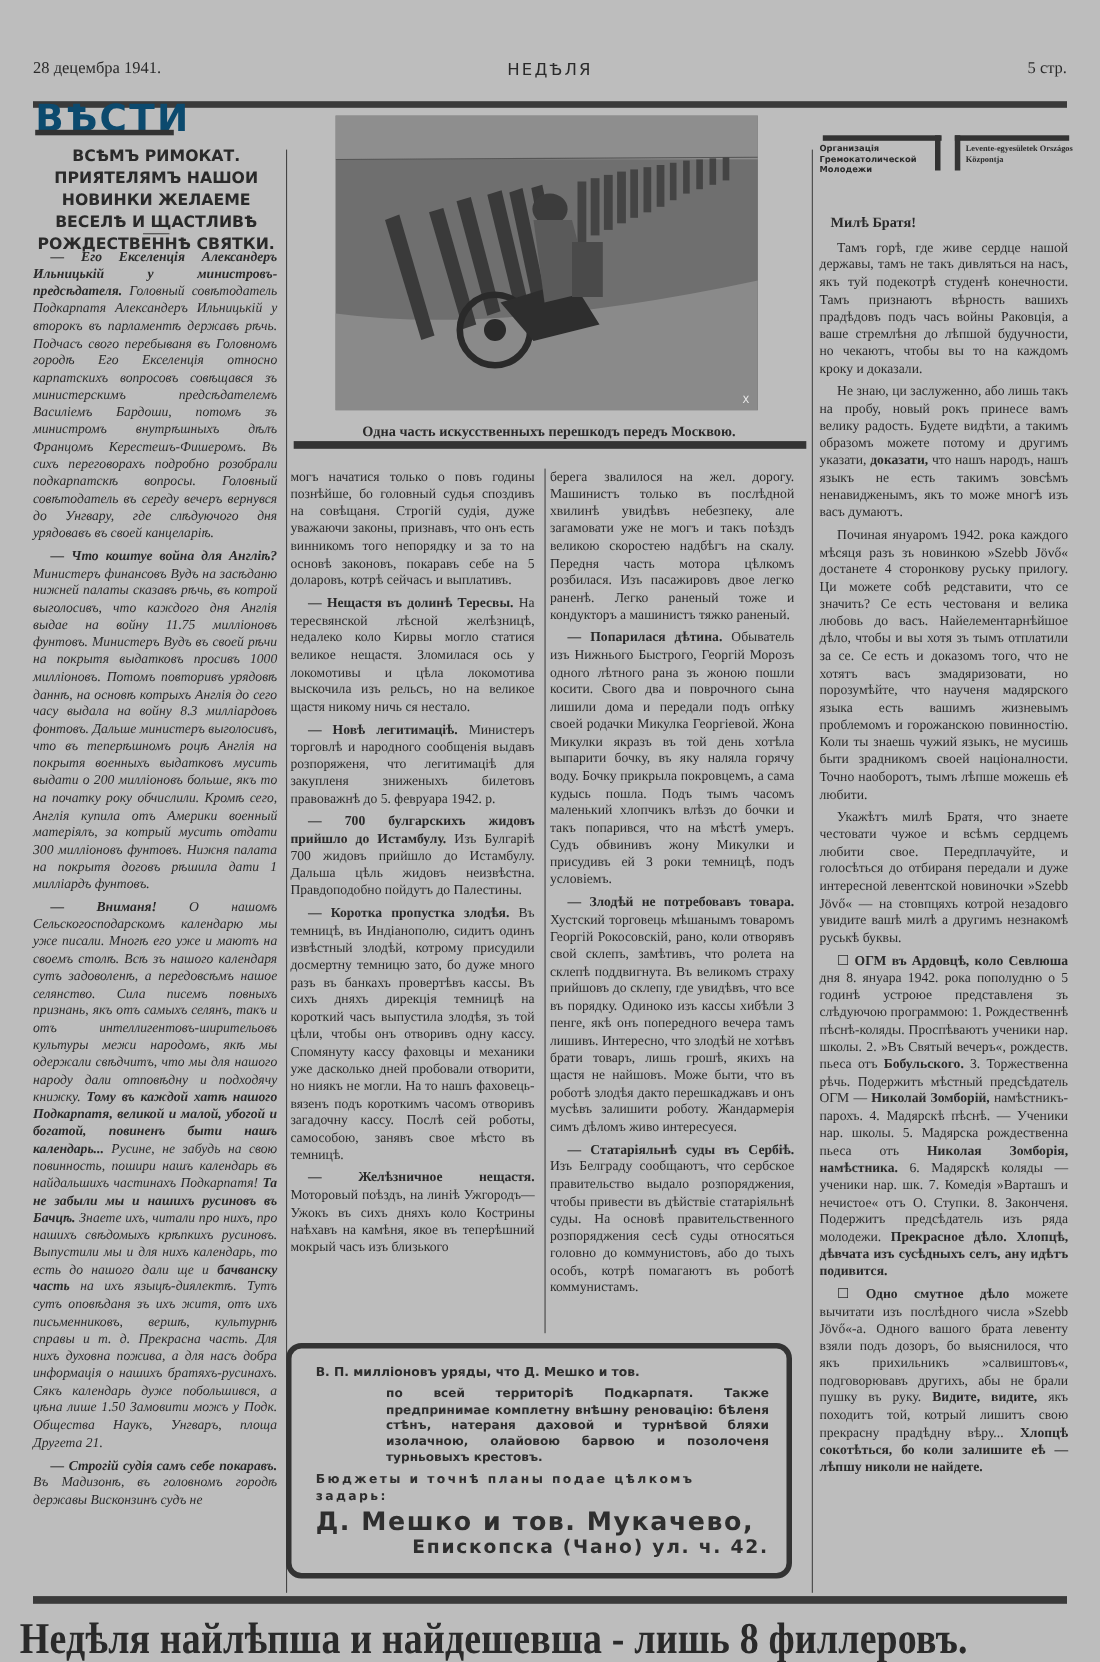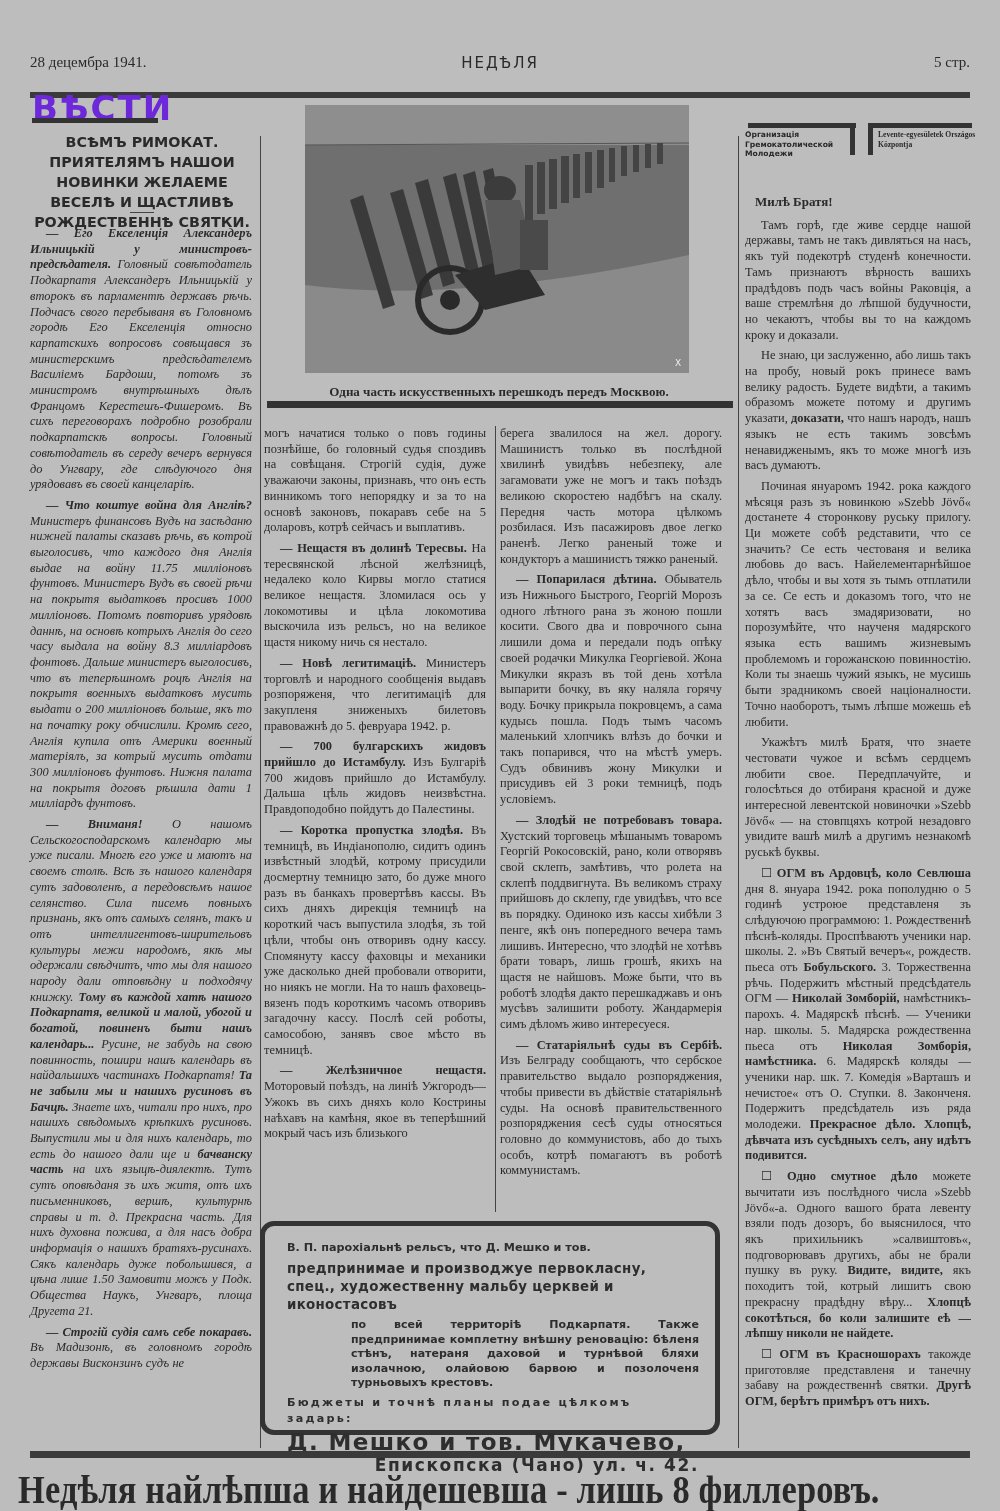--- a/index.html
+++ b/index.html
@@ -22,21 +22,21 @@
   .col { position: absolute; font-size: 12.4px; line-height: 15.7px; text-align: justify; }
   .col p { margin: 0 0 5px 0; text-indent: 16px; }
   .col b { font-weight: bold; }
   .c1 { left: 30px; top: 178px; width: 222px; font-style: italic; }
   .c2 { left: 264px; top: 378px; width: 222px; }
   .c3 { left: 500px; top: 378px; width: 222px; }
   .c4 { left: 745px; top: 146px; width: 226px; }
 
   .vsep { position: absolute; width: 1px; background: #444; }
 
-  .vesti { position: absolute; left: 32px; top: 40px; font-family: "DejaVu Sans", sans-serif; font-weight: bold; font-size: 34px; letter-spacing: 2px; color: #6d28d9; }
+  .vesti { position: absolute; left: 32px; top: 40px; font-family: "DejaVu Sans", sans-serif; font-weight: bold; font-size: 34px; letter-spacing: 2px; color: #0c4a6e; }
   .vesti-bar { position: absolute; left: 32px; top: 70px; width: 126px; height: 5px; background: #333; }
   .greet { position: absolute; left: 32px; top: 84px; width: 220px; font-family: "DejaVu Sans", sans-serif; font-size: 14.3px; line-height: 20px; text-align: center; text-transform: uppercase; font-weight: bold; }
   .greet-rule { position: absolute; left: 130px; top: 164px; width: 24px; height: 1px; background: #444; }
 
   .photo { position: absolute; left: 305px; top: 57px; width: 384px; height: 268px; background: #7d7d7d; overflow: hidden; }
   .photo svg { display: block; }
   .caption { position: absolute; left: 264px; top: 336px; width: 470px; text-align: center; font-weight: bold; font-size: 13px; }
   .cap-bar { position: absolute; left: 267px; top: 353px; width: 466px; height: 7px; background: #333; }
 
   .ogm { position: absolute; left: 745px; top: 40px; font-family: "DejaVu Sans", sans-serif; font-weight: bold; font-size: 34px; letter-spacing: 1px; }
@@ -136,41 +136,39 @@
   </div>
 
   <div class="col c3">
     <p style="text-indent:0">берега звалилося на жел. дорогу. Машинистъ только въ послѣдной хвилинѣ увидѣвъ небезпеку, але загамовати уже не могъ и такъ поѣздъ великою скоростею надбѣгъ на скалу. Передня часть мотора цѣлкомъ розбилася. Изъ пасажировъ двое легко раненѣ. Легко раненый тоже и кондукторъ а машинистъ тяжко раненый.</p>
     <p><b>— Попарилася дѣтина.</b><span> Обыватель изъ Нижнього Быстрого, Георгій Морозъ одного лѣтного рана зъ жоною пошли косити. Свого два и поврочного сына лишили дома и передали подъ опѣку своей родачки Микулка Георгіевой. Жона Микулки якразъ въ той день хотѣла выпарити бочку, въ яку наляла горячу воду. Бочку прикрыла покровцемъ, а сама кудысь пошла. Подъ тымъ часомъ маленький хлопчикъ влѣзъ до бочки и такъ попарився, что на мѣстѣ умеръ. Судъ обвинивъ жону Микулки и присудивъ ей 3 роки темницѣ, подъ условіемъ.</span></p>
     <p><b>— Злодѣй не потребовавъ товара.</b><span> Хустский торговець мѣшанымъ товаромъ Георгій Рокосовскій, рано, коли отворявъ свой склепъ, замѣтивъ, что ролета на склепѣ поддвигнута. Въ великомъ страху прийшовъ до склепу, где увидѣвъ, что все въ порядку. Одиноко изъ кассы хибѣли 3 пенге, якѣ онъ попередного вечера тамъ лишивъ. Интересно, что злодѣй не хотѣвъ брати товаръ, лишь грошѣ, якихъ на щастя не найшовъ. Може быти, что въ роботѣ злодѣя дакто перешкаджавъ и онъ мусѣвъ залишити роботу. Жандармерія симъ дѣломъ живо интересуеся.</span></p>
     <p><b>— Статаріяльнѣ суды въ Сербіѣ.</b><span> Изъ Белграду сообщаютъ, что сербское правительство выдало розпоряджения, чтобы привести въ дѣйствіе статаріяльнѣ суды. На основѣ правительственного розпоряджения сесѣ суды относяться головно до коммунистовъ, або до тыхъ особъ, котрѣ помагаютъ въ роботѣ коммунистамъ.</span></p>
   </div>
 
   <div class="ad">
-    <div class="l1">В. П. парохіальнѣ рельсъ, что Д. Мешко и тов.</div>
-    <div class="l2">предпринимае и производжуе первокласну, спец., художественну мальбу церквей и иконостасовъ</div>
+    <div class="l1">В. П. милліоновъ уряды, что Д. Мешко и тов.</div>
     <div class="l3">по всей территоріѣ Подкарпатя. Также предпринимае комплетну внѣшну реновацію: бѣленя стѣнъ, натераня даховой и турнѣвой бляхи изолачною, олайовою барвою и позолоченя турньовыхъ крестовъ.</div>
     <div class="l4">Бюджеты и точнѣ планы подае цѣлкомъ задарь:</div>
     <div class="l5">Д. Мешко и тов. Мукачево,</div>
     <div class="l6">Епископска (Чано) ул. ч. 42.</div>
   </div>
 
   <div class="ogm-bar1"></div>
   <div class="ogm-bar2"></div>
   <div class="ogm-stem1"></div>
   <div class="ogm-stem2"></div>
   <div class="ogm-sub1">Организація Гремокатолической Молодежи</div>
   <div class="ogm-sub2">Levente-egyesületek Országos Központja</div>
 
   <div class="col c4">
     <div class="salut">Милѣ Братя!</div>
     <p><span>Тамъ горѣ, где живе сердце нашой державы, тамъ не такъ дивляться на насъ, якъ туй подекотрѣ студенѣ конечности. Тамъ признаютъ вѣрность вашихъ прадѣдовъ подъ часъ войны Раковція, а ваше стремлѣня до лѣпшой будучности, но чекаютъ, чтобы вы то на каждомъ кроку и доказали.</span></p>
     <p><span>Не знаю, ци заслуженно, або лишь такъ на пробу, новый рокъ принесе вамъ велику радость. Будете видѣти, а такимъ образомъ можете потому и другимъ указати, </span><b>доказати,</b><span> что нашъ народъ, нашъ языкъ не есть такимъ зовсѣмъ ненавидженымъ, якъ то може многѣ изъ васъ думаютъ.</span></p>
     <p><span>Починая януаромъ 1942. рока каждого мѣсяця разъ зъ новинкою »Szebb Jövő« достанете 4 сторонкову руську прилогу. Ци можете собѣ редставити, что се значить? Се есть честованя и велика любовь до васъ. Найелементарнѣйшое дѣло, чтобы и вы хотя зъ тымъ отплатили за се. Се есть и доказомъ того, что не хотятъ васъ змадяризовати, но порозумѣйте, что наученя мадярского языка есть вашимъ жизневымъ проблемомъ и горожанскою повинностію. Коли ты знаешь чужий языкъ, не мусишь быти зрадникомъ своей націоналности. Точно наоборотъ, тымъ лѣпше можешь еѣ любити.</span></p>
-    <p><span>Укажѣтъ милѣ Братя, что знаете честовати чужое и всѣмъ сердцемъ любити свое. Передплачуйте, и голосѣться до отбираня красной и дуже интересной левентской новиночки »Szebb Jövő« — на стовпцяхъ котрой незадовго увидите вашѣ милѣ а другимъ незнакомѣ руськѣ буквы.</span></p>
+    <p><span>Укажѣтъ милѣ Братя, что знаете честовати чужое и всѣмъ сердцемъ любити свое. Передплачуйте, и голосѣться до отбираня передали и дуже интересной левентской новиночки »Szebb Jövő« — на стовпцяхъ котрой незадовго увидите вашѣ милѣ а другимъ незнакомѣ руськѣ буквы.</span></p>
     <p><span>☐ </span><b>ОГМ въ Ардовцѣ, коло Севлюша</b><span> дня 8. януара 1942. рока пополудню о 5 годинѣ устроюе представленя зъ слѣдуючою программою: 1. Рождественнѣ пѣснѣ-коляды. Проспѣваютъ ученики нар. школы. 2. »Въ Святый вечеръ«, рождеств. пьеса отъ </span><b>Бобульского.</b><span> 3. Торжественна рѣчь. Подержитъ мѣстный предсѣдатель ОГМ — </span><b>Николай Зомборій,</b><span> намѣстникъ-парохъ. 4. Мадярскѣ пѣснѣ. — Ученики нар. школы. 5. Мадярска рождественна пьеса отъ </span><b>Николая Зомборія, намѣстника.</b><span> 6. Мадярскѣ коляды — ученики нар. шк. 7. Комедія »Варташъ и нечистое« отъ О. Ступки. 8. Законченя. Подержитъ предсѣдатель изъ ряда молодежи. </span><b>Прекрасное дѣло. Хлопцѣ, дѣвчата изъ сусѣдныхъ селъ, ану идѣтъ подивится.</b></p>
     <p><span>☐ </span><b>Одно смутное дѣло</b><span> можете вычитати изъ послѣдного числа »Szebb Jövő«-а. Одного вашого брата левенту взяли подъ дозоръ, бо выяснилося, что якъ прихильникъ »салвиштовъ«, подговорювавъ другихъ, абы не брали пушку въ руку. </span><b>Видите, видите,</b><span> якъ походитъ той, котрый лишитъ свою прекрасну прадѣдну вѣру... </span><b>Хлопцѣ сокотѣться, бо коли залишите еѣ — лѣпшу николи не найдете.</b></p>
-    <p><span>☐ </span><b>ОГМ въ Красношорахъ</b><span> такожде приготовляе представленя и танечну забаву на рождественнѣ святки. </span><b>Другѣ ОГМ, берѣтъ примѣръ отъ нихъ.</b></p>
   </div>
 
   <div class="rule bottom"></div>
   <div class="slogan">Недѣля найлѣпша и найдешевша - лишь 8 филлеровъ.</div>
 </div>
 
 </body></html>

